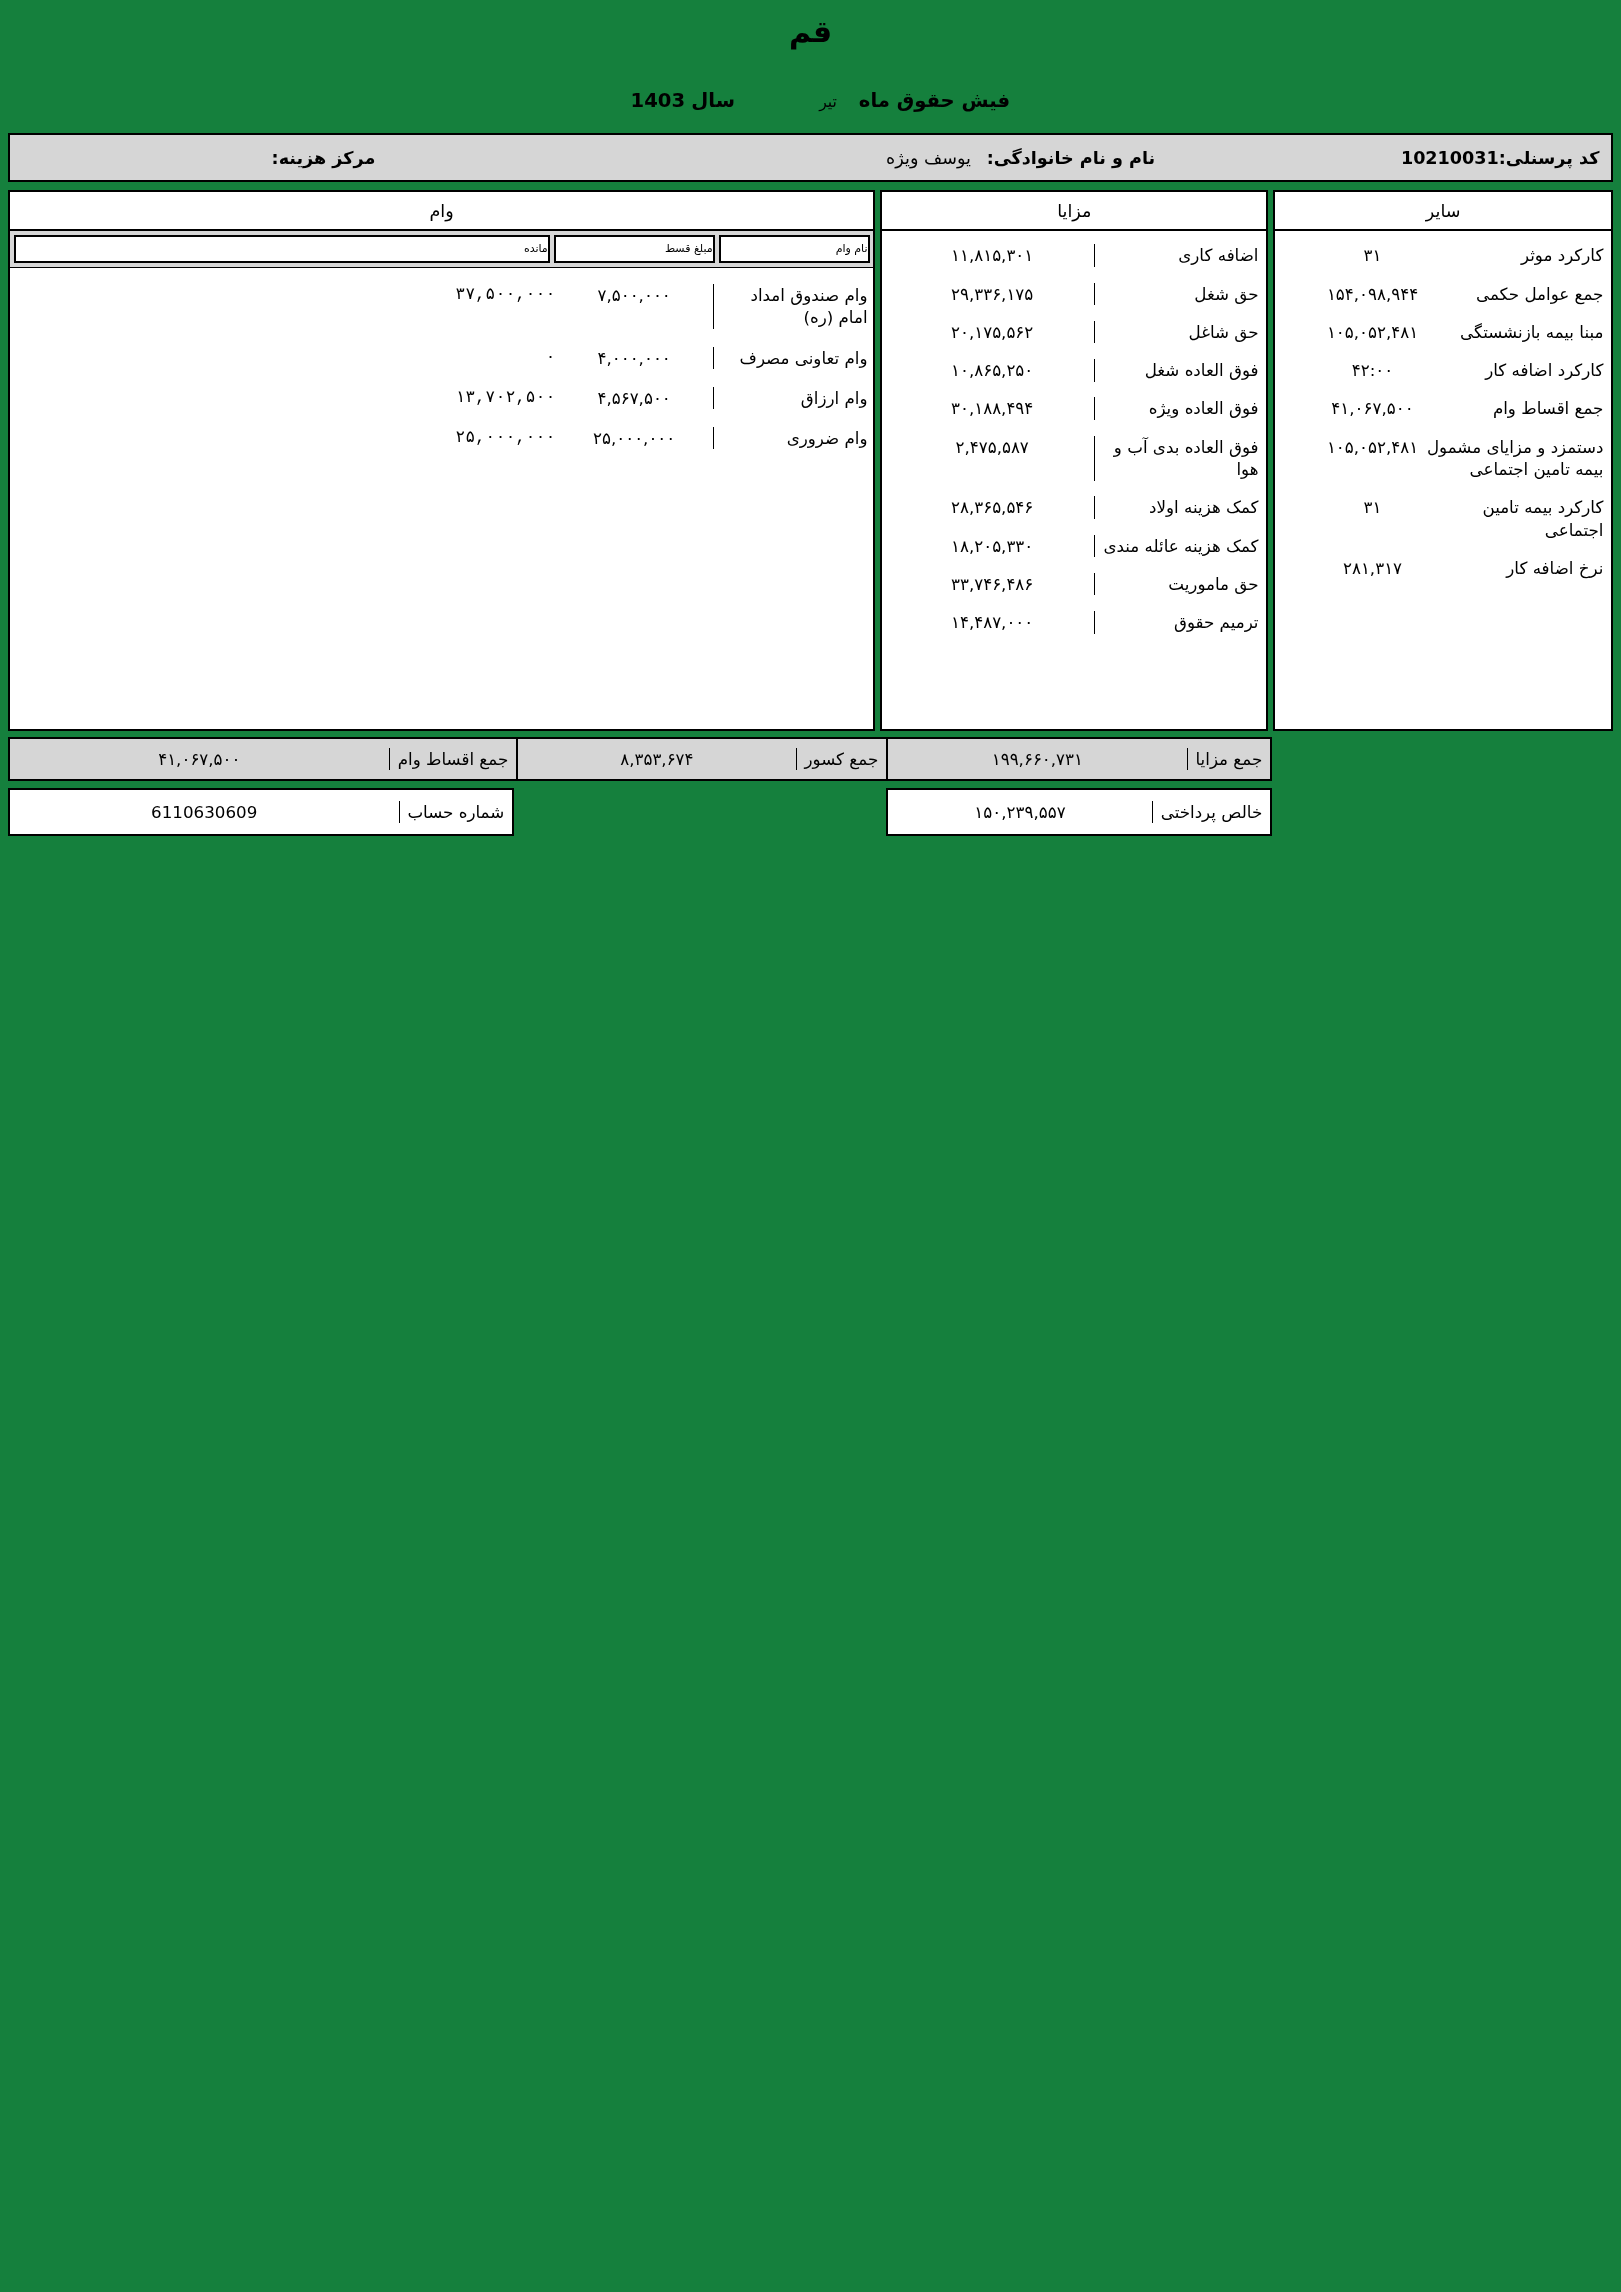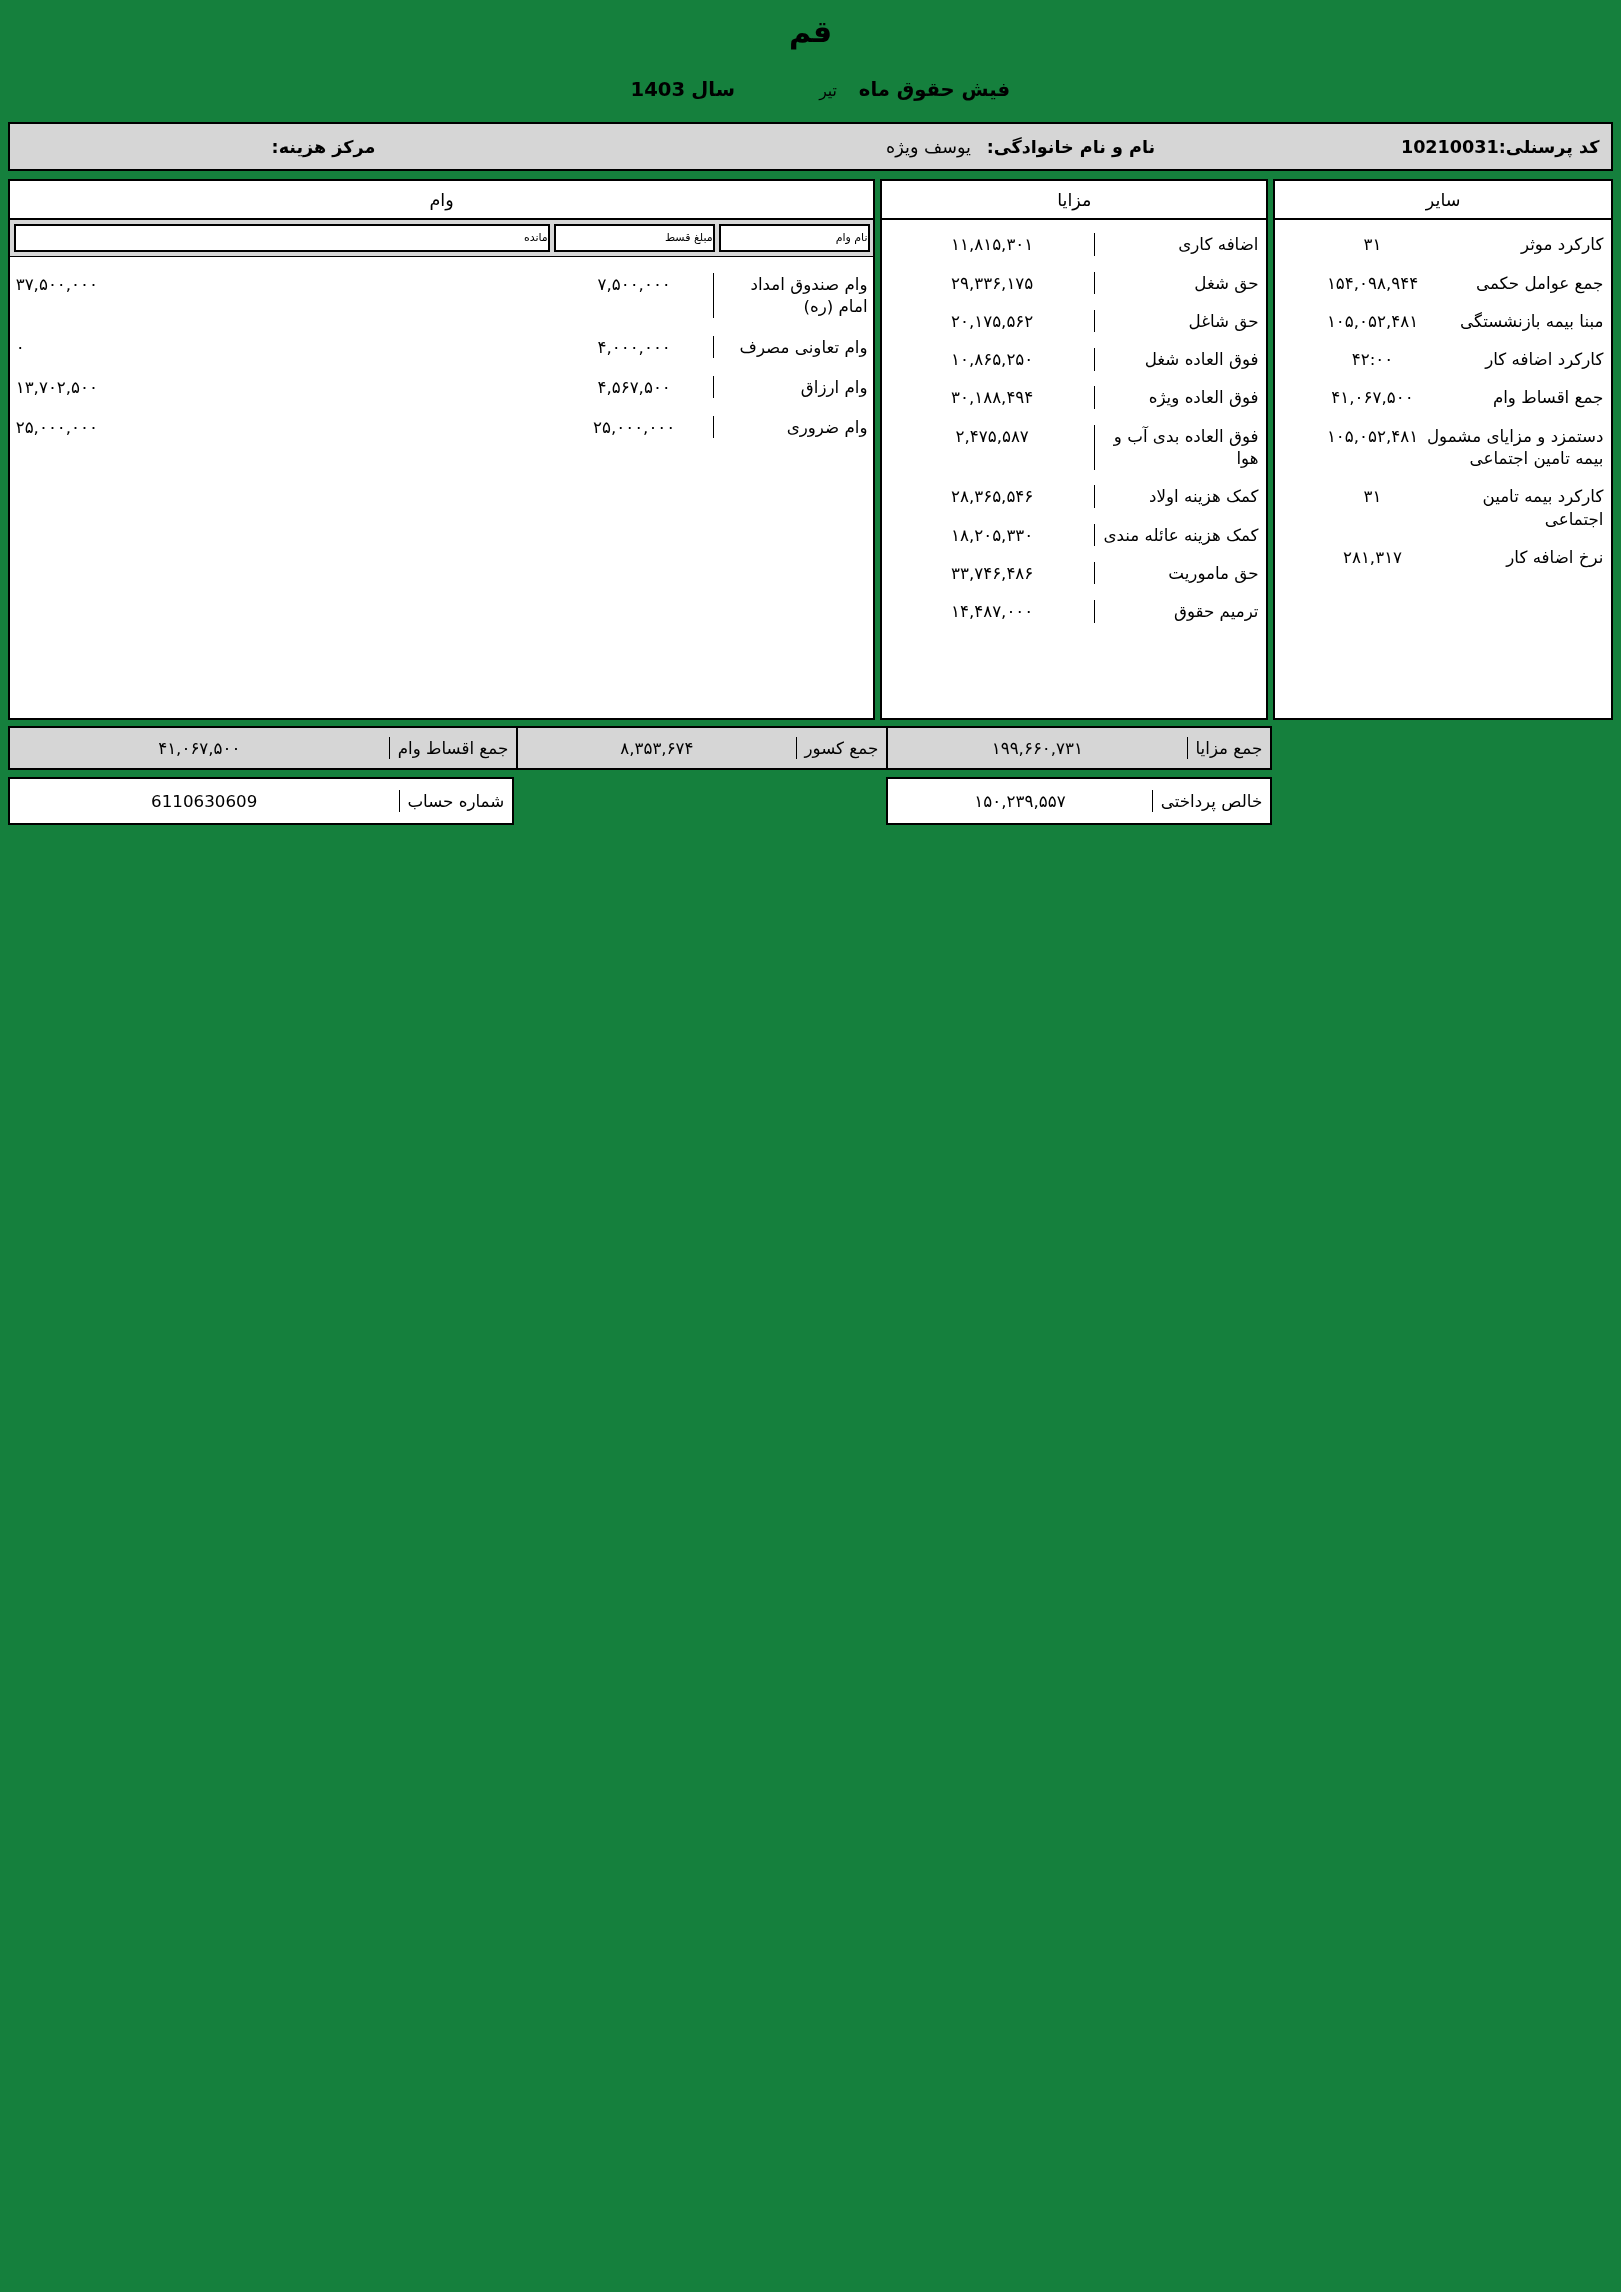--- a/index.html
+++ b/index.html
@@ -1,20 +1,20 @@
 <!DOCTYPE html>
 <html dir="rtl" lang="fa"><head>
 <meta charset="utf-8">
 <style>
   html,body{margin:0;padding:0;background:#fff;}
   body{width:1621px;height:2293px;font-family:"DejaVu Sans",sans-serif;color:#000;}
   .sheet{position:relative;width:1621px;height:2293px;background:#15803d;overflow:hidden;}
 
   .title{padding-top:13.7px;text-align:center;font-size:30px;font-weight:bold;}
-  .subline{margin-top:29px;text-align:center;font-size:19.6px;}
+  .subline{margin-top:40px;text-align:center;font-size:19.6px;}
   .subline .pay-label{font-weight:bold;}
   .subline .month{font-size:15.7px;margin-inline-start:15.7px;}
   .subline .year-label{font-weight:bold;margin-inline-start:78px;}
   .subline .year{margin-inline-start:19.6px;font-weight:bold;direction:ltr;unicode-bidi:embed;}
 
   .infobar{margin:21.6px 7.8px 0;border:2.9px solid #000;background:#d6d6d6;height:45px;
            display:flex;align-items:center;padding:0 11.8px;font-size:17.6px;}
   .infobar .b{font-weight:bold;}
   .ib-code{margin-inline-start:15.7px;direction:ltr;unicode-bidi:embed;font-weight:bold;}
   .ib-name-label{margin-inline-start:230px;}
@@ -43,21 +43,21 @@
 
   .loan-cols{display:flex;background:#d6d6d6;padding:3.9px;gap:3.9px;border-bottom:1px solid #000;}
   .loan-col-head{background:#fff;border:2px solid #000;text-align:right;padding:5.9px 0;font-size:11px;}
   .lc-name{width:147px;}
   .lc-inst{width:157px;}
   .lc-bal{flex:1;}
   .loan-body{flex:1;padding:15.7px 5.9px 5.9px;font-size:16.7px;}
   .loan-row{display:flex;align-items:flex-start;margin-bottom:17.6px;line-height:1.35;}
   .loan-name{width:149px;border-left:1px solid #000;padding-left:4.9px;text-align:right;}
   .loan-inst{width:157px;direction:ltr;unicode-bidi:embed;text-align:center;}
-  .loan-bal{flex:1;direction:ltr;unicode-bidi:embed;text-align:left;}
+  .loan-bal{flex:1;direction:ltr;unicode-bidi:embed;text-align:right;font-family:Liberation Mono, monospace;}
 
   .totals{margin:5.9px 349px 0 7.8px;border:2.9px solid #000;background:#d6d6d6;display:flex;font-size:16.7px;}
   .tseg{display:flex;align-items:center;padding:8.8px 0;}
   .tseg + .tseg{border-right:2px solid #000;}
   .tseg-benefits{width:382px;}
   .tseg-deductions{width:368px;}
   .tseg-loans{flex:1;}
   .tlbl{border-left:1px solid #000;padding:1px 7.8px;}
   .tval{flex:1;direction:ltr;unicode-bidi:embed;text-align:center;}
 

